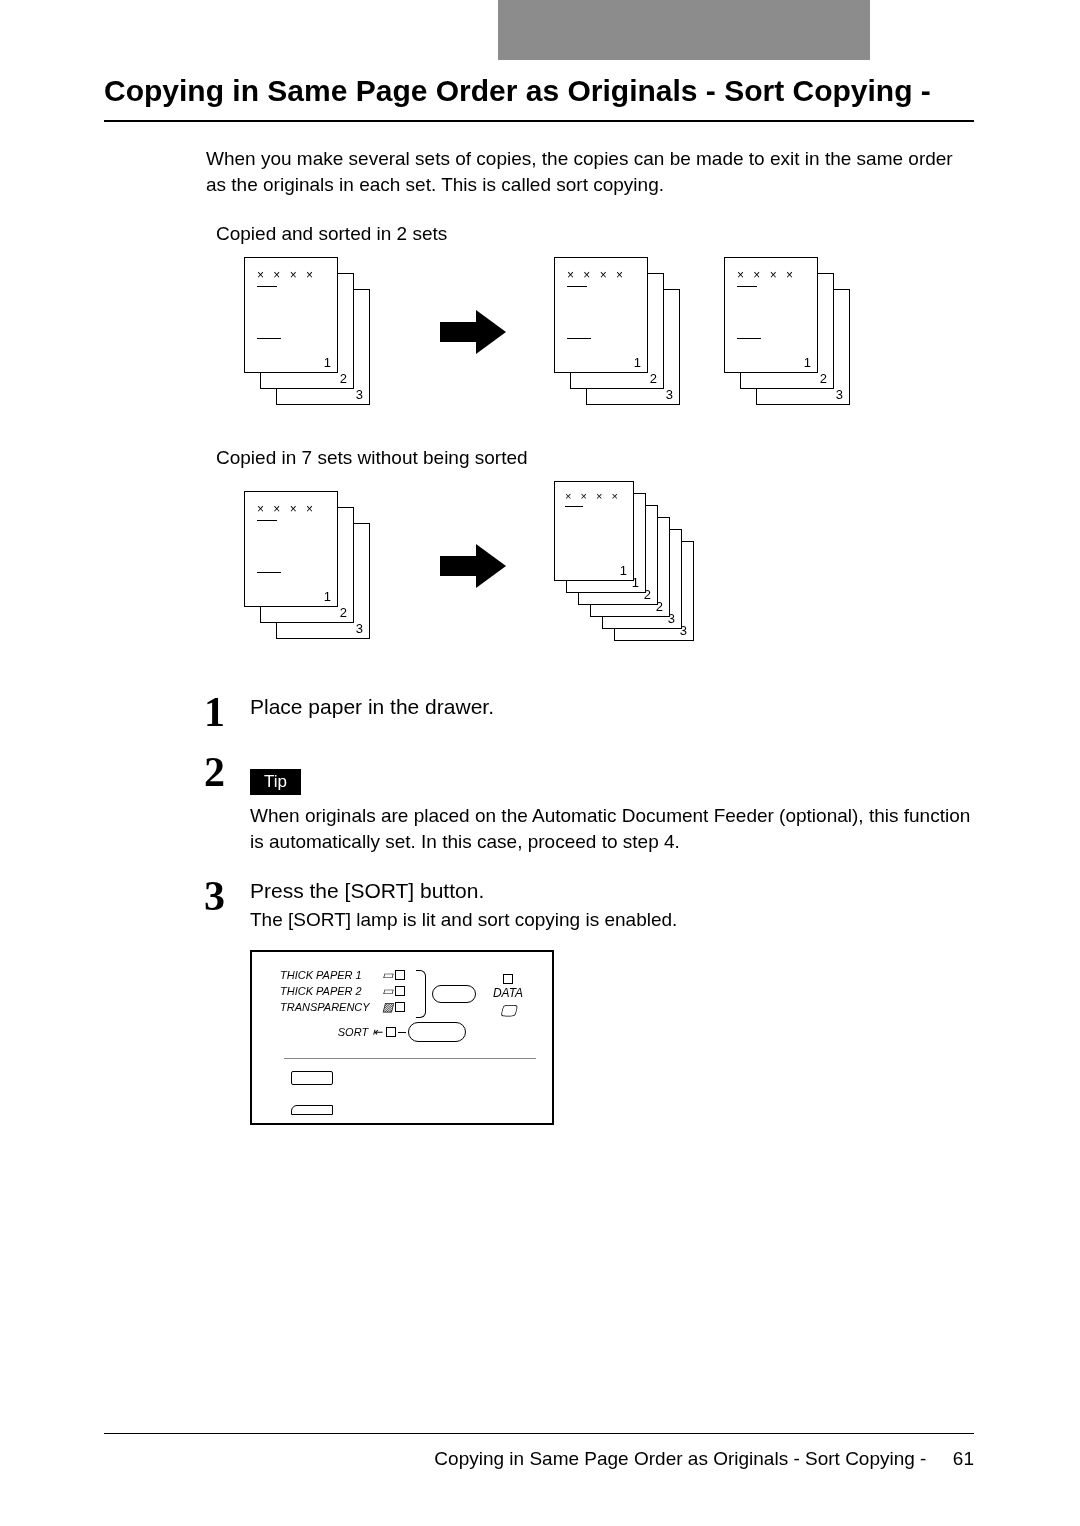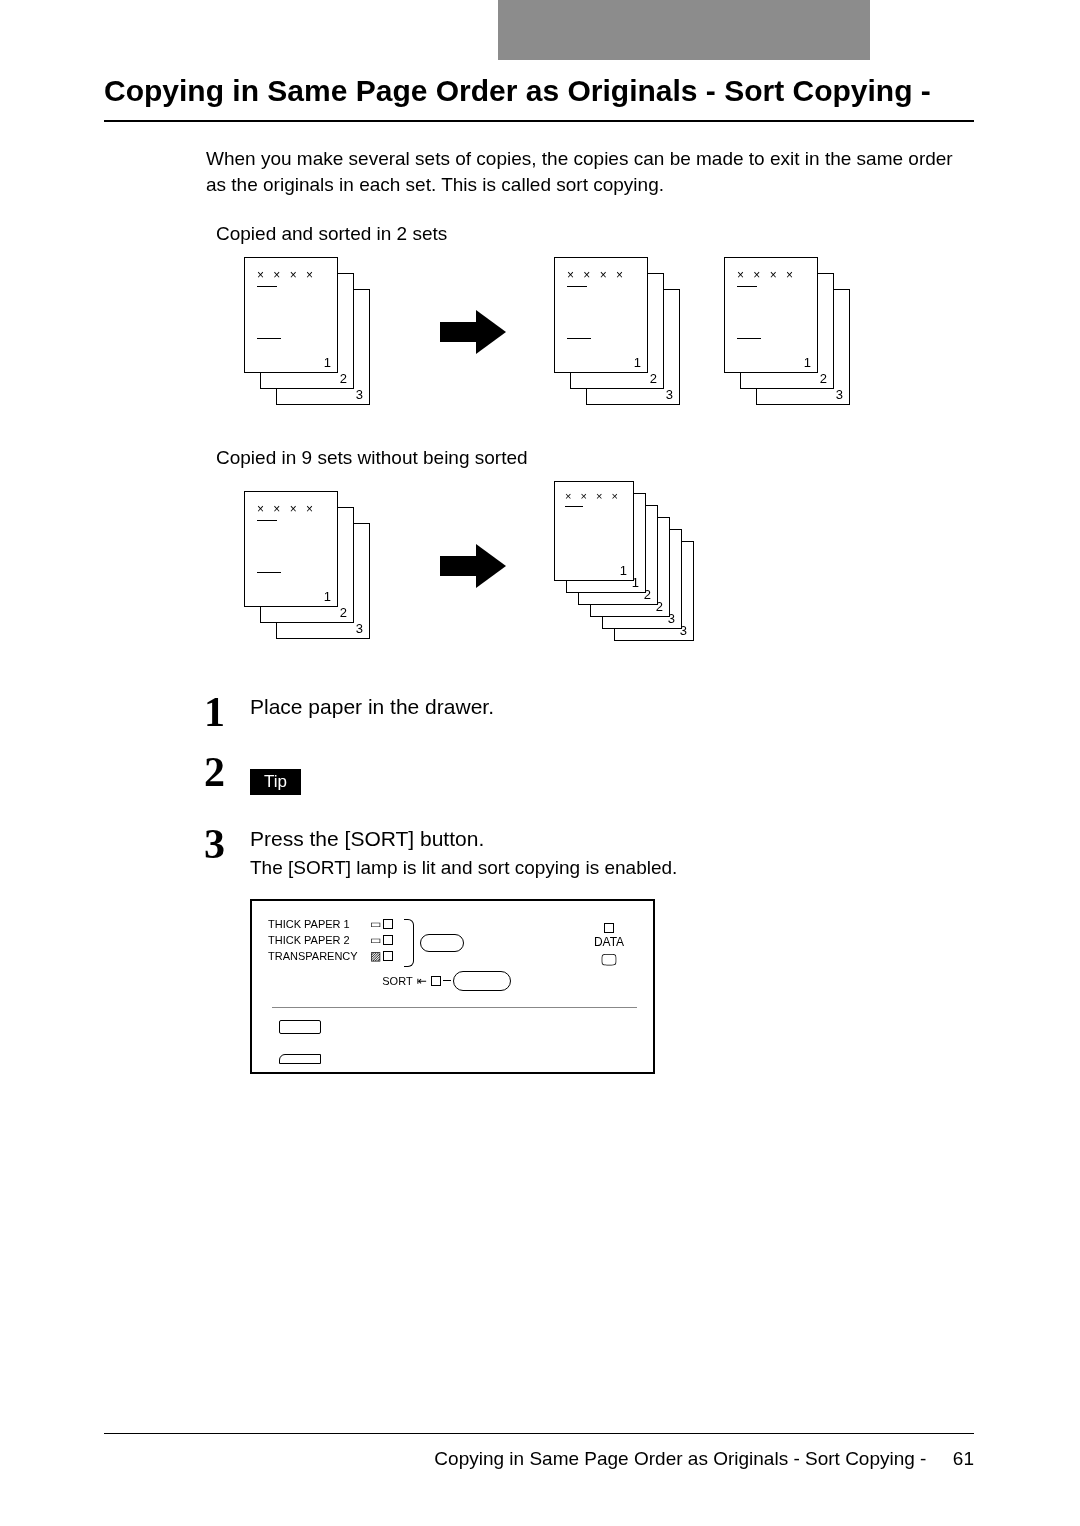--- a/index.html
+++ b/index.html
@@ -155,24 +155,25 @@
     display: inline-block;
     background: #000;
     color: #fff;
     font-size: 17px;
     padding: 3px 14px;
     margin: 14px 0 8px 0;
   }
   .panel-diagram {
     margin-left: 146px;
     margin-top: 14px;
-    width: 405px;
+    width: 304px;
     border: 2px solid #000;
     font-size: 12px;
-    padding: 10px 0 8px 4px;
+    padding: 10px 0 8px 16px;
+    font-style: italic;
   }
   .panel-top {
     display: flex;
     padding: 6px 12px 10px 12px;
   }
   .panel-left {
     flex: 1;
   }
   .panel-row {
     display: flex;
@@ -305,21 +306,21 @@
         </div>
       <div class="page" style="left:0; top:0;">
         <span class="xs">× × × ×</span>
         <span class="line1"></span>
           <span class="line2"></span>
         <span class="num">1</span>
       </div>
     </div>
   </div>
 
-  <p class="caption">Copied in 9 sets without being sorted</p>
+  <p class="caption">Copied in 7 sets without being sorted</p>
 
   <div class="diagram-row">
     <div class="page-stack">
       <div class="page" style="left:32px; top:32px;">
           <span class="num">3</span>
         </div>
       <div class="page" style="left:16px; top:16px;">
           <span class="num">2</span>
         </div>
       <div class="page" style="left:0; top:0;">
@@ -360,20 +361,21 @@
     <div class="step-num">1</div>
     <div class="step-body">
       <div class="step-heading">Place paper in the drawer.</div>
     </div>
   </div>
 
   <div class="step-row">
     <div class="step-num">2</div>
     <div class="step-body">
       <div class="tip-badge">Tip</div>
+      <div class="step-text">When originals are placed on the Automatic Document Feeder (optional), this function is automatically set. In this case, proceed to step 4.</div>
     </div>
   </div>
 
   <div class="step-row" style="margin-top:20px;">
     <div class="step-num">3</div>
     <div class="step-body">
       <div class="step-heading">Press the [SORT] button.</div>
       <div class="step-text">The [SORT] lamp is lit and sort copying is enabled.</div>
     </div>
   </div>

